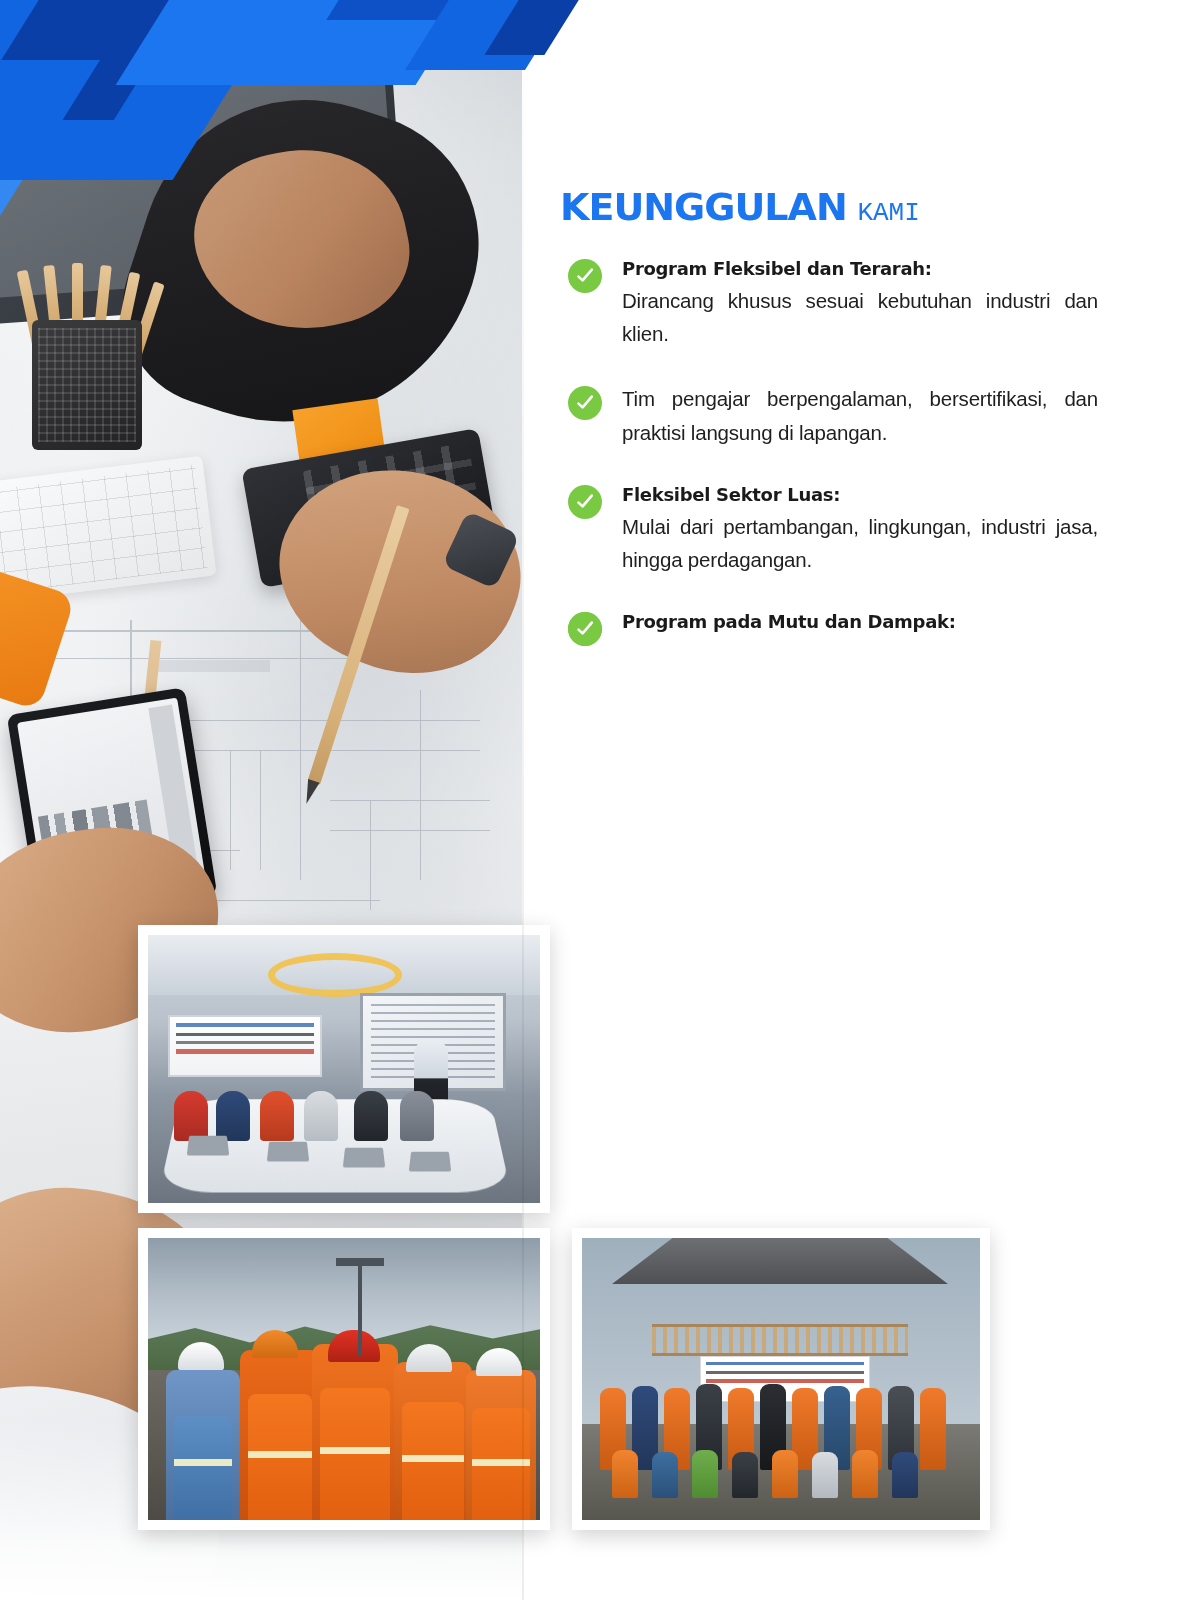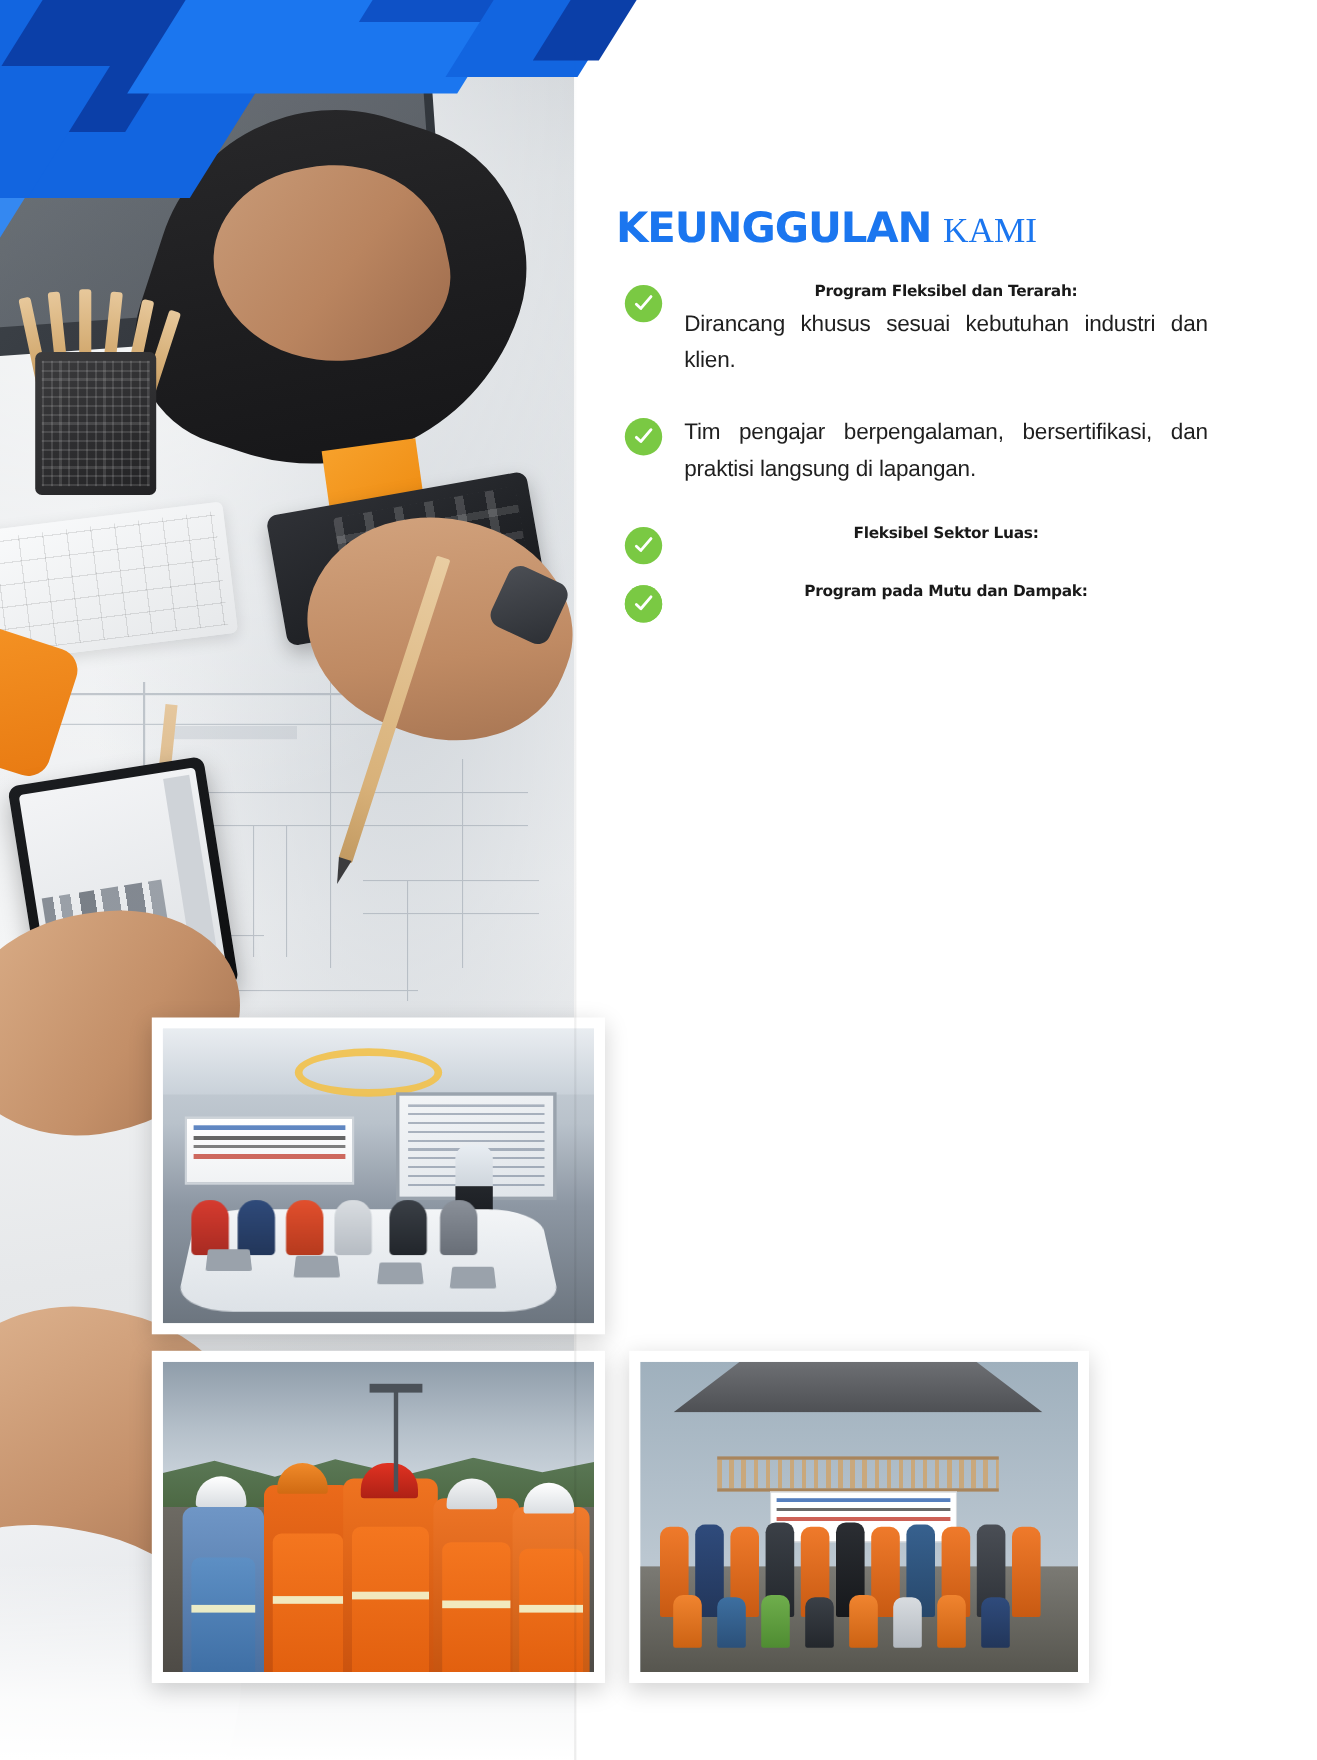--- a/index.html
+++ b/index.html
@@ -503,22 +503,22 @@
     white-space: nowrap;
   }
   .heading .bold {
     font-weight: bold;
     font-family: "DejaVu Sans", sans-serif;
     font-size: 38px;
     letter-spacing: -1px;
   }
   .heading .light {
     font-weight: normal;
-    font-family: Liberation Serif, serif;
-    font-size: 32px;
+    font-family: Liberation Mono, monospace;
+    font-size: 26px;
     letter-spacing: 0px;
   }
 
   .list {
     position: absolute;
     left: 38px; top: 255px;
     width: 538px;
   }
   .item {
     position: relative;
@@ -532,26 +532,25 @@
     border-radius: 50%;
     background: #7ac943;
     display: flex;
     align-items: center;
     justify-content: center;
   }
   .check svg { display: block; }
   .item-title {
     font-family: "DejaVu Sans", sans-serif;
     font-weight: bold;
-    font-size: 14px;
+    font-size: 18px;
     color: #1a1a1a;
     line-height: 1.5;
     letter-spacing: -0.3px;
     margin: 0 0 2px 0;
-    text-align: center;
   }
   .item-desc {
     font-family: "Liberation Sans", sans-serif;
     font-size: 20.5px;
     color: #1f1f1f;
     line-height: 1.62;
     text-align: justify;
     margin: 0;
     letter-spacing: -0.2px;
   }
@@ -760,20 +759,21 @@
         <p class="item-desc">Tim pengajar berpengalaman, bersertifikasi, dan praktisi langsung di lapangan.</p>
       </div>
 
       <div class="item">
         <span class="check">
           <svg width="20" height="20" viewBox="0 0 20 20" aria-hidden="true">
             <path d="M3.5 10.6 L7.6 14.4 L16.8 3.6" fill="none" stroke="#ffffff" stroke-width="2.6" stroke-linecap="round" stroke-linejoin="round"></path>
           </svg>
         </span>
         <p class="item-title">Fleksibel Sektor Luas:</p>
+        <p class="item-desc">Mulai dari pertambangan, lingkungan, industri jasa, hingga perdagangan.</p>
       </div>
 
       <div class="item">
         <span class="check">
           <svg width="20" height="20" viewBox="0 0 20 20" aria-hidden="true">
             <path d="M3.5 10.6 L7.6 14.4 L16.8 3.6" fill="none" stroke="#ffffff" stroke-width="2.6" stroke-linecap="round" stroke-linejoin="round"></path>
           </svg>
         </span>
       </div>
 

